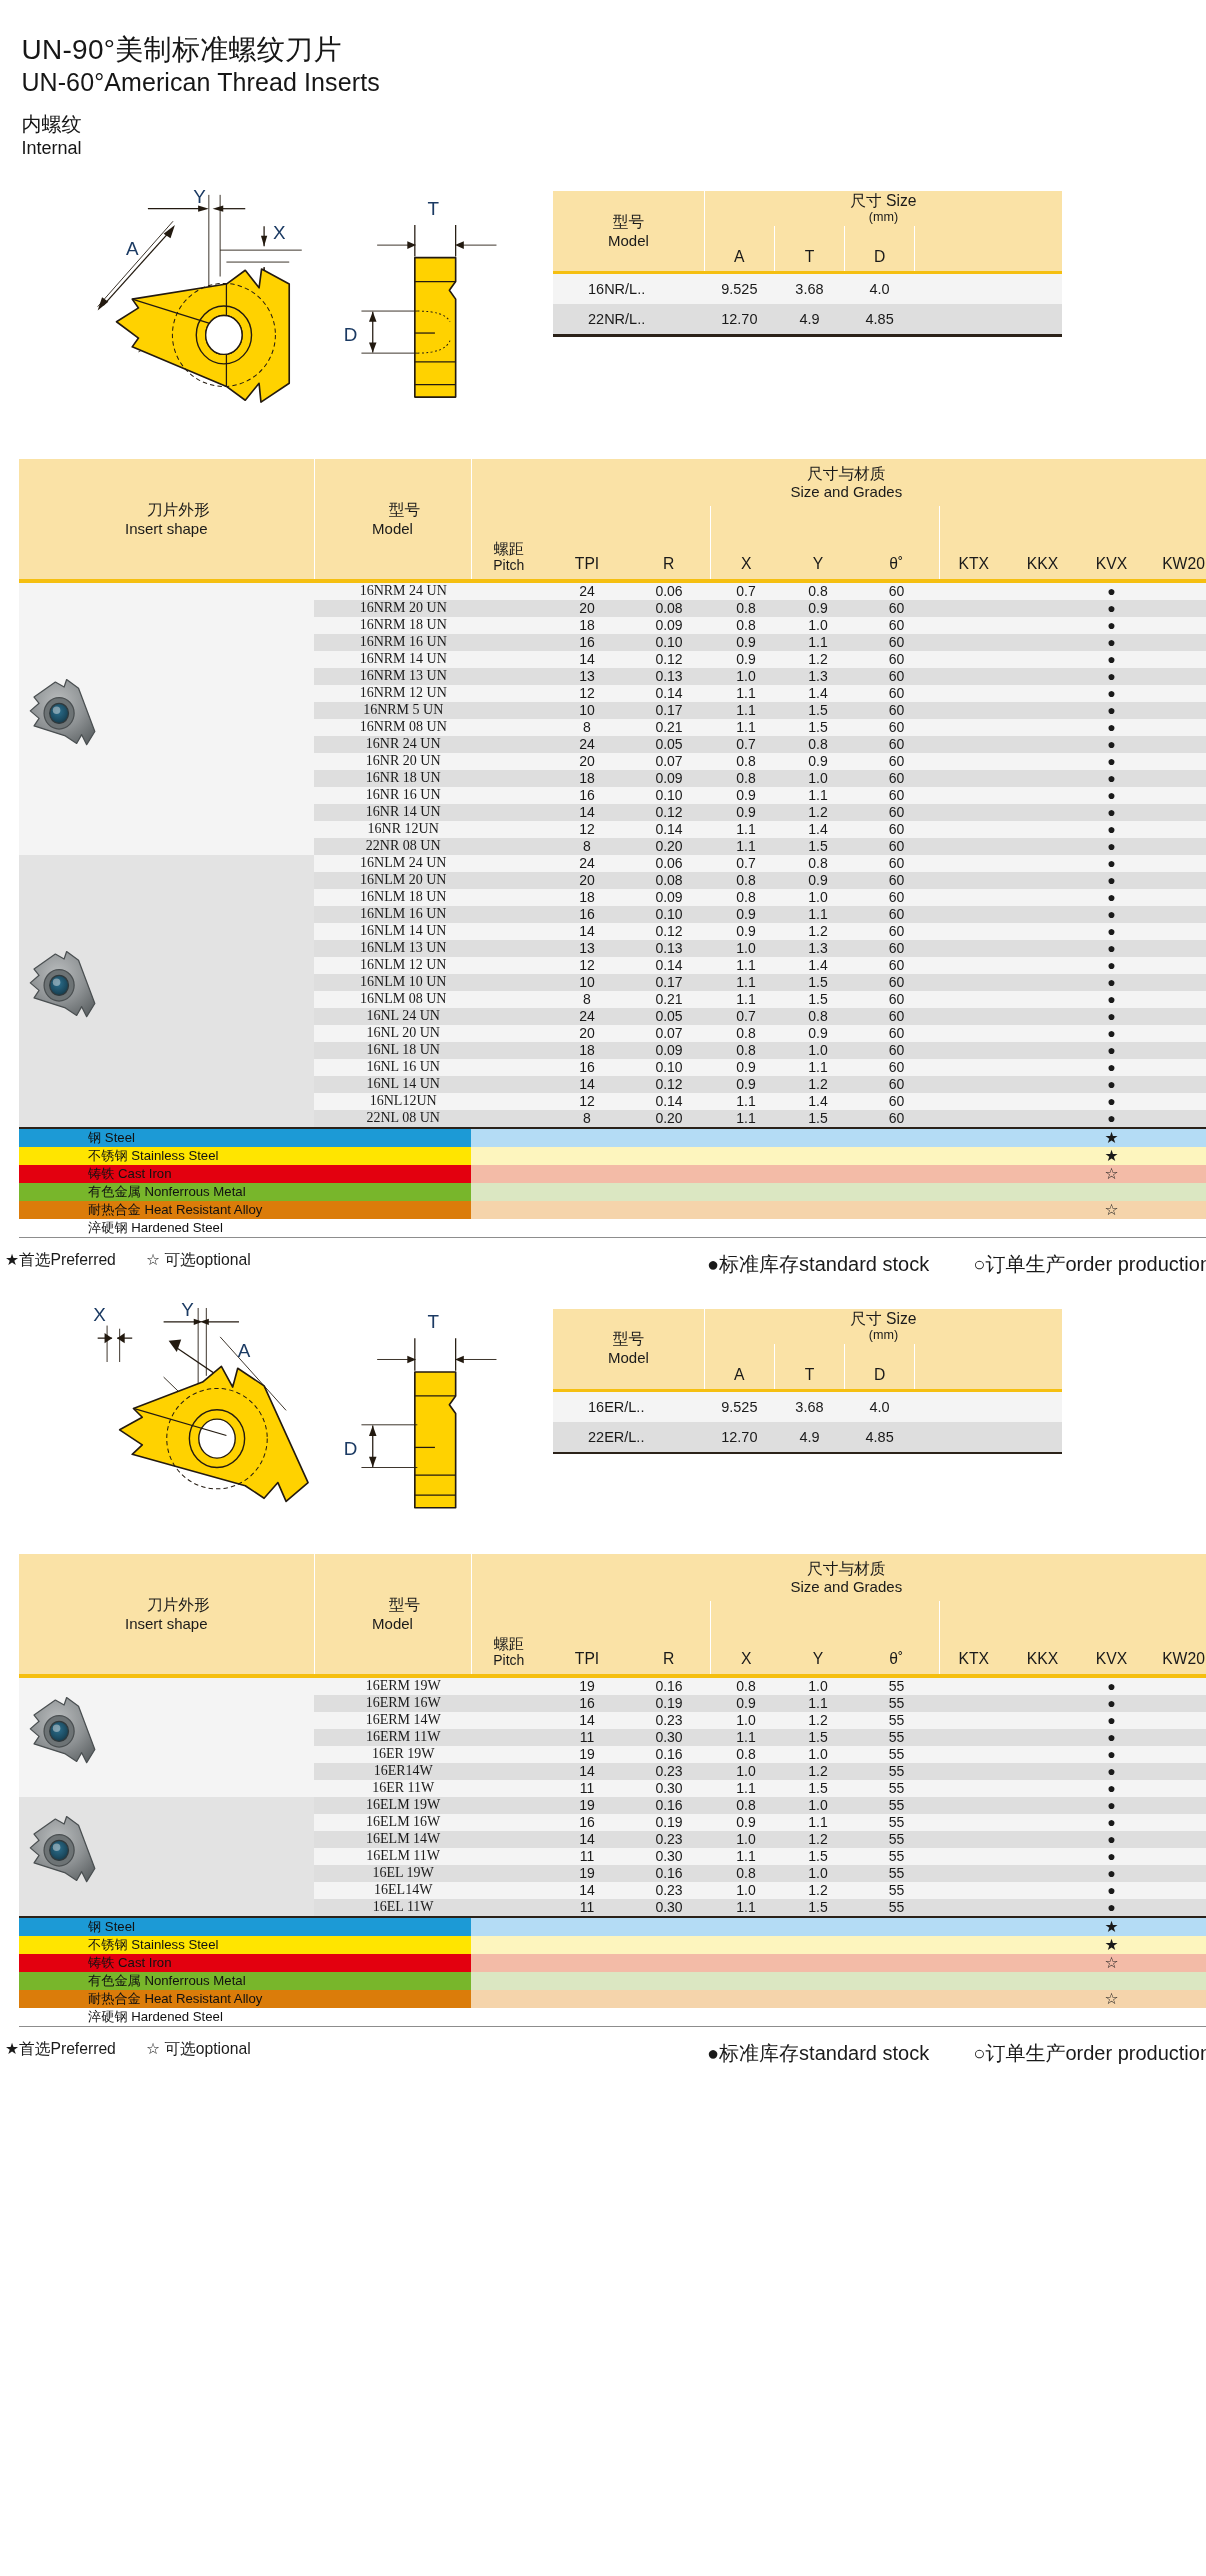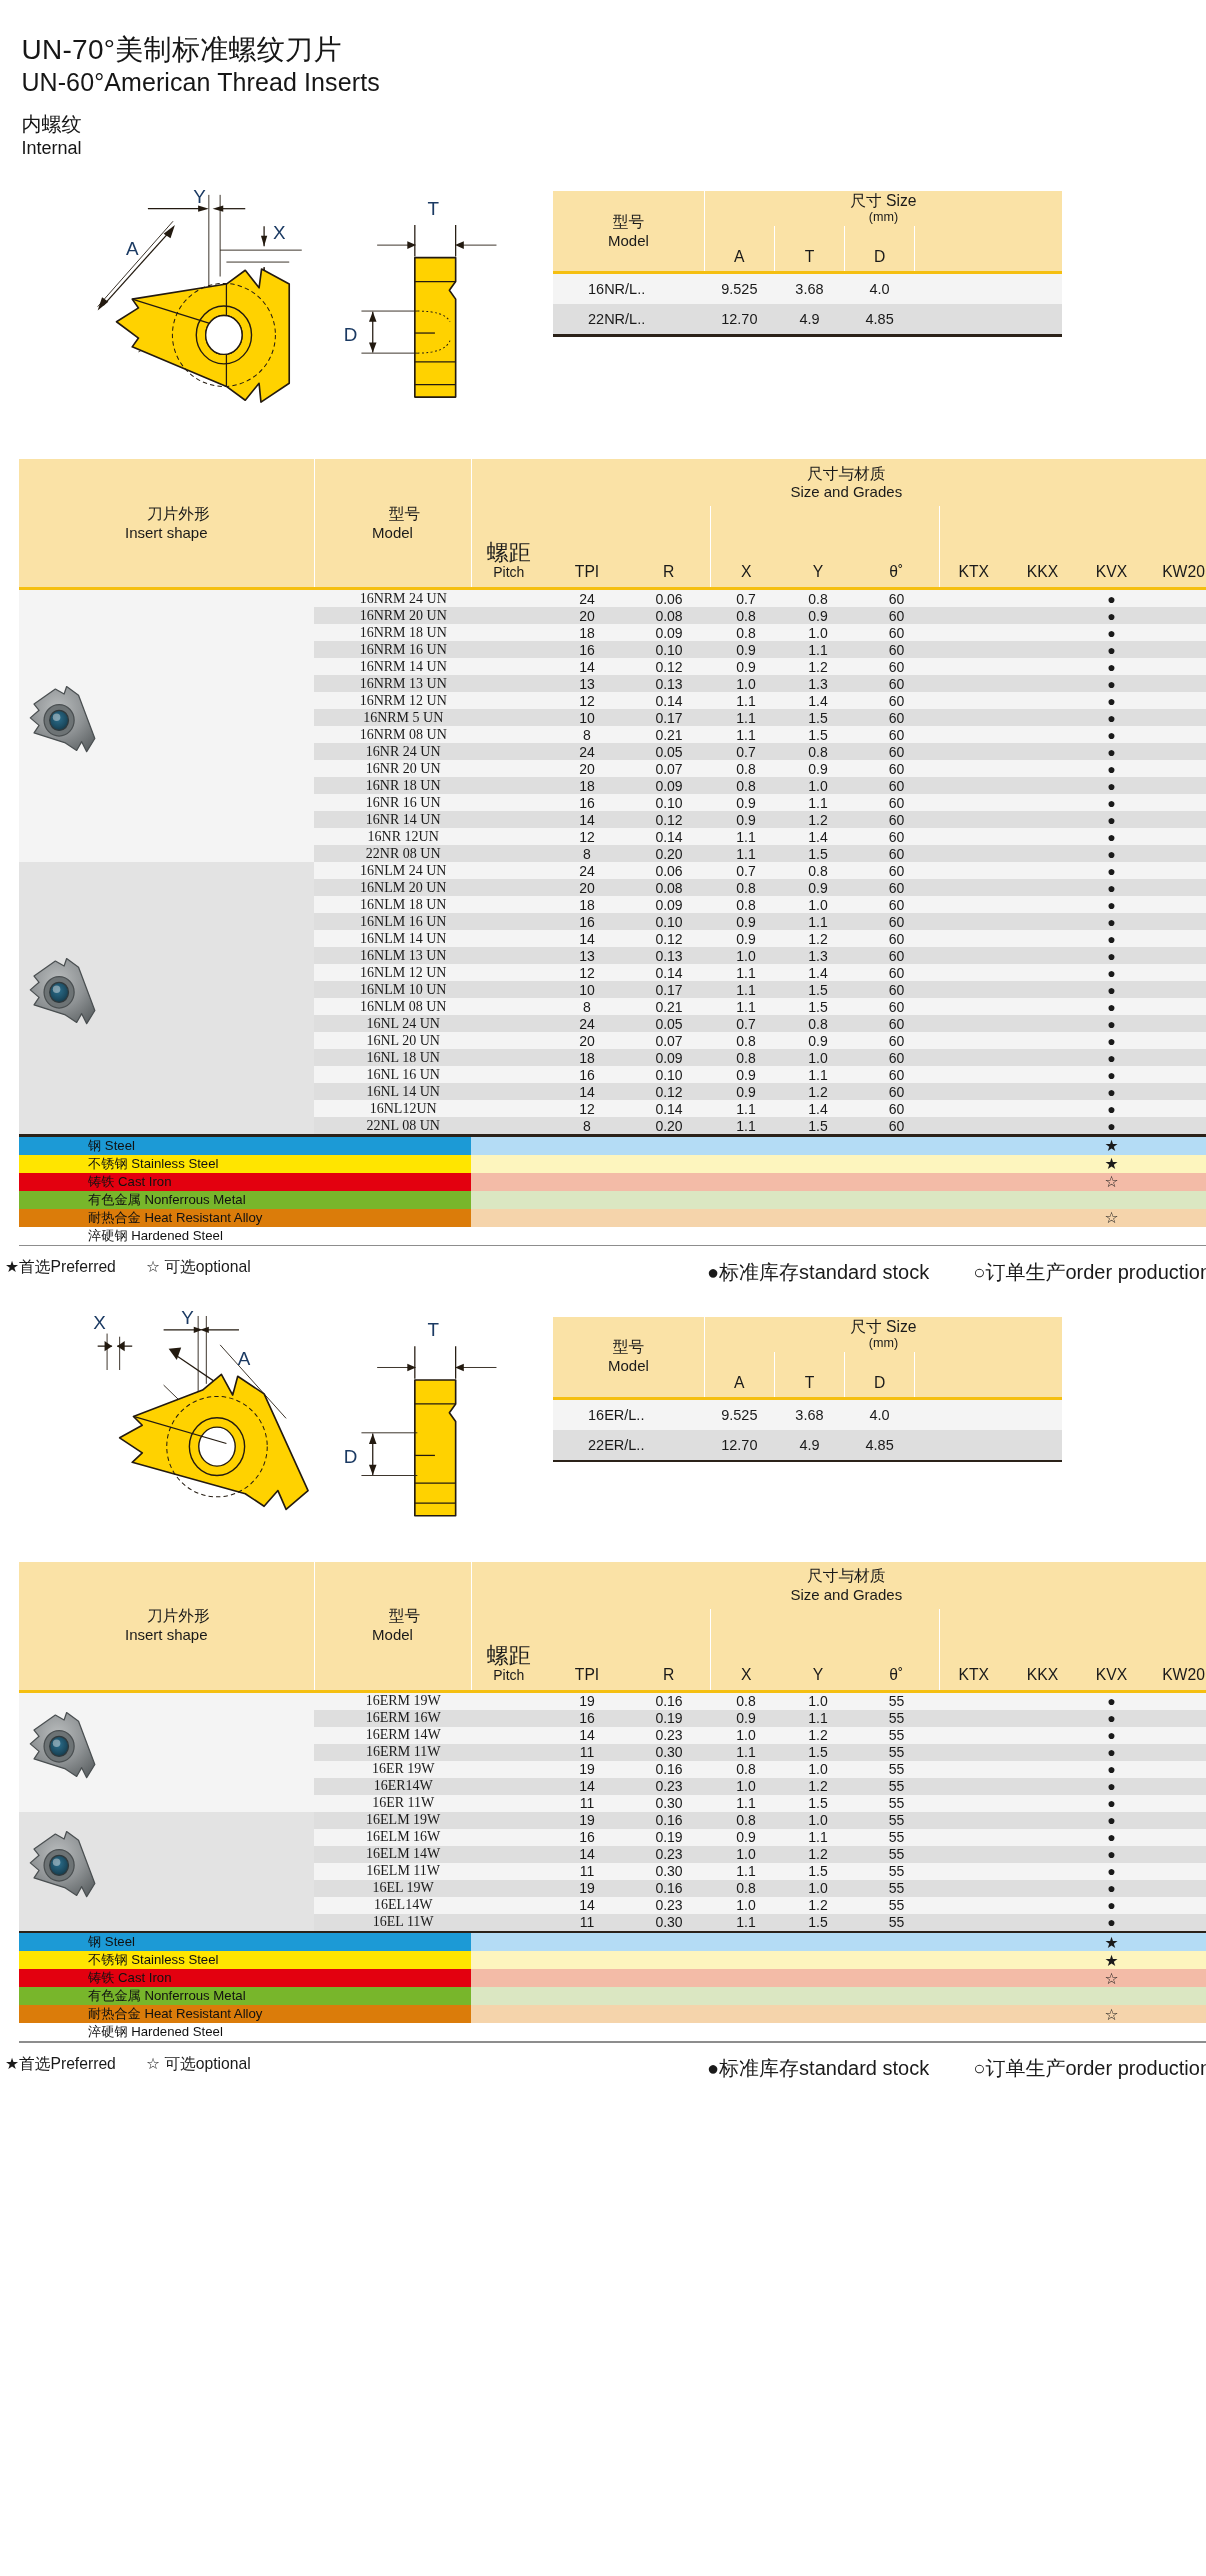--- a/index.html
+++ b/index.html
@@ -47,21 +47,21 @@
   table.main{border-collapse:collapse;width:1169px;margin:0 0 0 19px;table-layout:fixed;}
   table.main td,table.main th{padding:0;margin:0;}
   .main .hd{background:#fae2a6;vertical-align:middle;text-align:center;}
   .main .hd .cn{display:block;font-size:15.7px;line-height:1.2;padding-left:24px;}
   .main .hd .en{display:block;font-size:15px;line-height:1.2;}
   .main .vsep{border-right:0.6px solid #ffffff;}
   .main .sz-top{height:47px;text-align:center;background:#fae2a6;}
   .main .sz-top .cn{font-size:15.7px;display:block;line-height:1.18;}
   .main .sz-top .en{font-size:15px;display:block;line-height:1.18;}
   .main .hd-sub{background:#fae2a6;height:43px;text-align:center;vertical-align:bottom;padding-bottom:6.3px;font-size:15.7px;}
-  .main .hd-sub .cn{display:block;font-size:22px;line-height:1.1;margin-top:35px;}
+  .main .hd-sub .cn{display:block;font-size:15px;line-height:1.1;margin-top:35px;}
   .main .hd-sub .en{display:block;font-size:14px;line-height:1.1;}
   .main .goldline td{height:3.1px;background:#f5bf10;padding:0;}
   .main tbody tr.d td{height:17px;font-size:14px;text-align:center;white-space:nowrap;}
   .main tbody tr.odd td{background:#f4f4f4;}
   .main tbody tr.even td{background:#dedede;}
   .main td.model{text-align:left;padding-left:21.4px;font-size:14px;font-family:Liberation Serif, serif;}
   .main td.shape{background:#f4f4f4 !important;vertical-align:middle;text-align:center;}
   .main td.shape.alt{background:#e3e3e3 !important;}
   .main .darkline td{height:2.5px;background:#2b2219;padding:0;}
   .main .thinline td{height:1.3px;background:#8d8d8d;padding:0;}
@@ -83,21 +83,21 @@
 
   svg{display:block;}
 </style>
 </head>
 <body>
 
 <div class="page">
   <div id="render-root">
       <div class="section">
     <div class="section-head">
-      <div class="t-cn">UN-70°美制标准螺纹刀片</div>
+      <div class="t-cn">UN-90°美制标准螺纹刀片</div>
       <div class="t-en">UN-60°American Thread Inserts</div>
       <div class="t-sub-cn">内螺纹</div>
       <div class="t-sub-en">Internal</div>
     </div>
     <div class="draw-row">
       <div class="draw-wrap">
 
   <svg width="515" height="245" viewBox="0 0 820 390">
     <g stroke="#231a10" stroke-width="2" fill="none">
 

